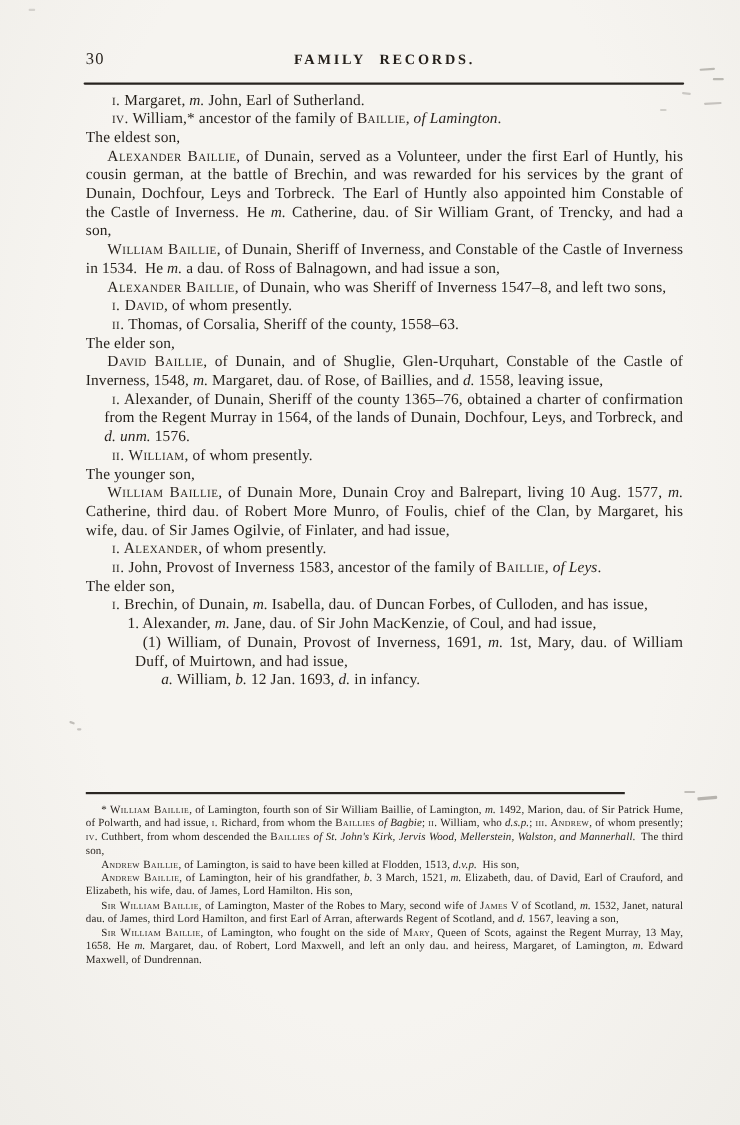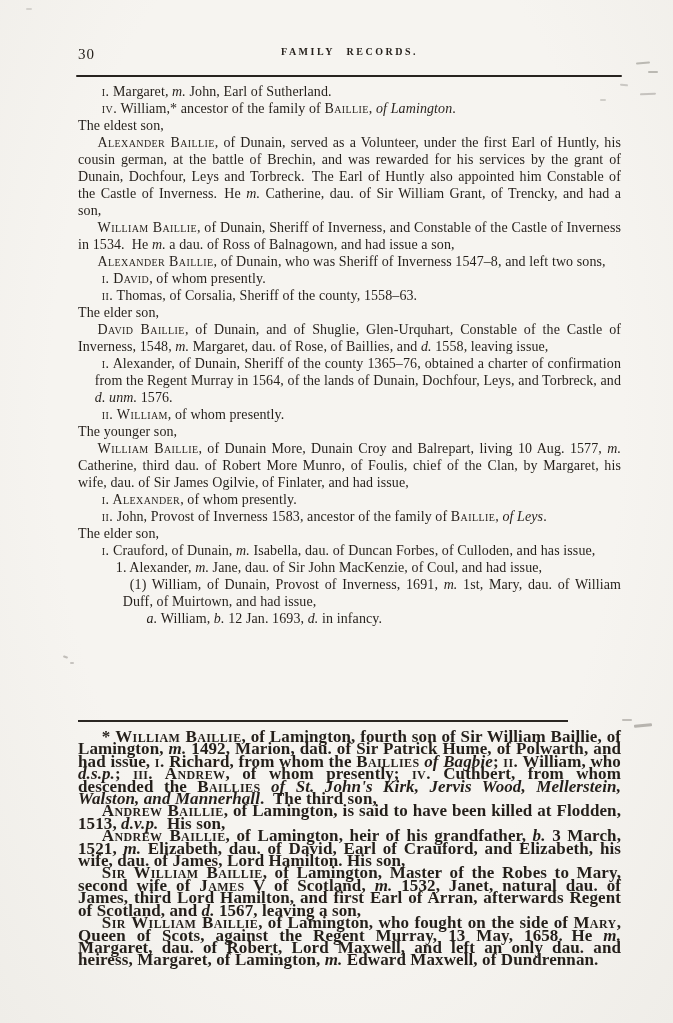--- a/index.html
+++ b/index.html
@@ -11,34 +11,33 @@
       radial-gradient(ellipse at 50% 40%, #f6f4f0 60%, #efede8 100%);
     color:#241f1a;
     font-family:"Liberation Serif","DejaVu Serif",serif;
     overflow:hidden;
   }
   
   .header-row{position:absolute;top:46px;left:78px;width:543px;height:20px;}
   .pageno{position:absolute;left:0;top:0;font-size:15px;letter-spacing:1px;}
   .htitle{
     position:absolute;left:0;right:0;top:0;text-align:center;
-    font-size:10px;font-weight:bold;letter-spacing:2.5px;word-spacing:7px;
+    font-size:13px;font-weight:bold;letter-spacing:2.5px;word-spacing:7px;
   }
   .header-rule{position:absolute;top:75px;left:76px;width:546px;height:2px;background:#27231f;border-radius:1px;}
   
   .main{
     position:absolute;top:83px;left:78px;width:543px;
     font-size:14px;line-height:17px;text-align:justify;
     letter-spacing:0.1px;
   }
   .footnote{
     position:absolute;top:731px;left:78px;width:543px;
-    font-size:17px;line-height:12.4px;text-align:justify;
+    font-size:10px;line-height:12.4px;text-align:justify;
     letter-spacing:0.1px;
-    font-weight:bold;
   }
   .fn-rule{position:absolute;top:720px;left:78px;width:490px;height:2px;background:#2b2723;}
   p{margin:0;padding:0;}
   .para{text-indent:1.4em;}
   .flush{text-indent:0;}
   .hang1{margin-left:1.2em;text-indent:0.5em;}
   .hang2{margin-left:2.2em;text-indent:0.5em;}
   .hang3{margin-left:3.2em;text-indent:0.5em;}
   .hang4{margin-left:4.4em;text-indent:0.5em;}
   .r-n{}
@@ -80,21 +79,21 @@
       <p class="hang1"><span class="r-sc">ii.</span><span class="r-n"> Thomas, of Corsalia, Sheriff of the county, 1558–63.</span></p>
       <p class="flush"><span class="r-n">The elder son,</span></p>
       <p class="para"><span class="r-sc">David Baillie</span><span class="r-n">, of Dunain, and of Shuglie, Glen-Urquhart, Constable of the Castle of Inverness, 1548, </span><span class="r-i">m.</span><span class="r-n"> Margaret, dau. of Rose, of Baillies, and </span><span class="r-i">d.</span><span class="r-n"> 1558, leaving issue,</span></p>
       <p class="hang1"><span class="r-sc">i.</span><span class="r-n"> Alexander, of Dunain, Sheriff of the county 1365–76, obtained a charter of confirmation from the Regent Murray in 1564, of the lands of Dunain, Dochfour, Leys, and Torbreck, and </span><span class="r-i">d. unm.</span><span class="r-n"> 1576.</span></p>
       <p class="hang1"><span class="r-sc">ii. William</span><span class="r-n">, of whom presently.</span></p>
       <p class="flush"><span class="r-n">The younger son,</span></p>
       <p class="para"><span class="r-sc">William Baillie</span><span class="r-n">, of Dunain More, Dunain Croy and Balrepart, living 10 Aug. 1577, </span><span class="r-i">m.</span><span class="r-n"> Catherine, third dau. of Robert More Munro, of Foulis, chief of the Clan, by Margaret, his wife, dau. of Sir James Ogilvie, of Finlater, and had issue,</span></p>
       <p class="hang1"><span class="r-sc">i. Alexander</span><span class="r-n">, of whom presently.</span></p>
       <p class="hang1"><span class="r-sc">ii.</span><span class="r-n"> John, Provost of Inverness 1583, ancestor of the family of </span><span class="r-sc">Baillie</span><span class="r-n">, </span><span class="r-i">of Leys</span><span class="r-n">.</span></p>
       <p class="flush"><span class="r-n">The elder son,</span></p>
-      <p class="hang1"><span class="r-sc">i.</span><span class="r-n"> Crauford, of Dunain, </span><span class="r-i">m.</span><span class="r-n"> Isabella, dau. of Duncan Forbes, of Culloden, and has issue,</span></p>
+      <p class="hang1"><span class="r-sc">i.</span><span class="r-n"> Brechin, of Dunain, </span><span class="r-i">m.</span><span class="r-n"> Isabella, dau. of Duncan Forbes, of Culloden, and has issue,</span></p>
       <p class="hang2"><span class="r-n">1. Alexander, </span><span class="r-i">m.</span><span class="r-n"> Jane, dau. of Sir John MacKenzie, of Coul, and had issue,</span></p>
       <p class="hang3"><span class="r-n">(1) William, of Dunain, Provost of Inverness, 1691, </span><span class="r-i">m.</span><span class="r-n"> 1st, Mary, dau. of William Duff, of Muirtown, and had issue,</span></p>
       <p class="hang4"><span class="r-i">a.</span><span class="r-n"> William, </span><span class="r-i">b.</span><span class="r-n"> 12 Jan. 1693, </span><span class="r-i">d.</span><span class="r-n"> in infancy.</span></p>
     </div>
 
   <div class="fn-rule"></div>
 
   <div class="footnote" id="footnote-text">
       <p class="para"><span class="r-n">* </span><span class="r-sc">William Baillie</span><span class="r-n">, of Lamington, fourth son of Sir William Baillie, of Lamington, </span><span class="r-i">m.</span><span class="r-n"> 1492, Marion, dau. of Sir Patrick Hume, of Polwarth, and had issue, </span><span class="r-sc">i.</span><span class="r-n"> Richard, from whom the </span><span class="r-sc">Baillies</span><span class="r-n"> </span><span class="r-i">of Bagbie</span><span class="r-n">; </span><span class="r-sc">ii.</span><span class="r-n"> William, who </span><span class="r-i">d.s.p.</span><span class="r-n">; </span><span class="r-sc">iii. Andrew</span><span class="r-n">, of whom presently; </span><span class="r-sc">iv.</span><span class="r-n"> Cuthbert, from whom descended the </span><span class="r-sc">Baillies</span><span class="r-n"> </span><span class="r-i">of St. John's Kirk, Jervis Wood, Mellerstein, Walston, and Mannerhall</span><span class="r-n">. The third son,</span></p>
       <p class="para"><span class="r-sc">Andrew Baillie</span><span class="r-n">, of Lamington, is said to have been killed at Flodden, 1513, </span><span class="r-i">d.v.p.</span><span class="r-n"> His son,</span></p>

